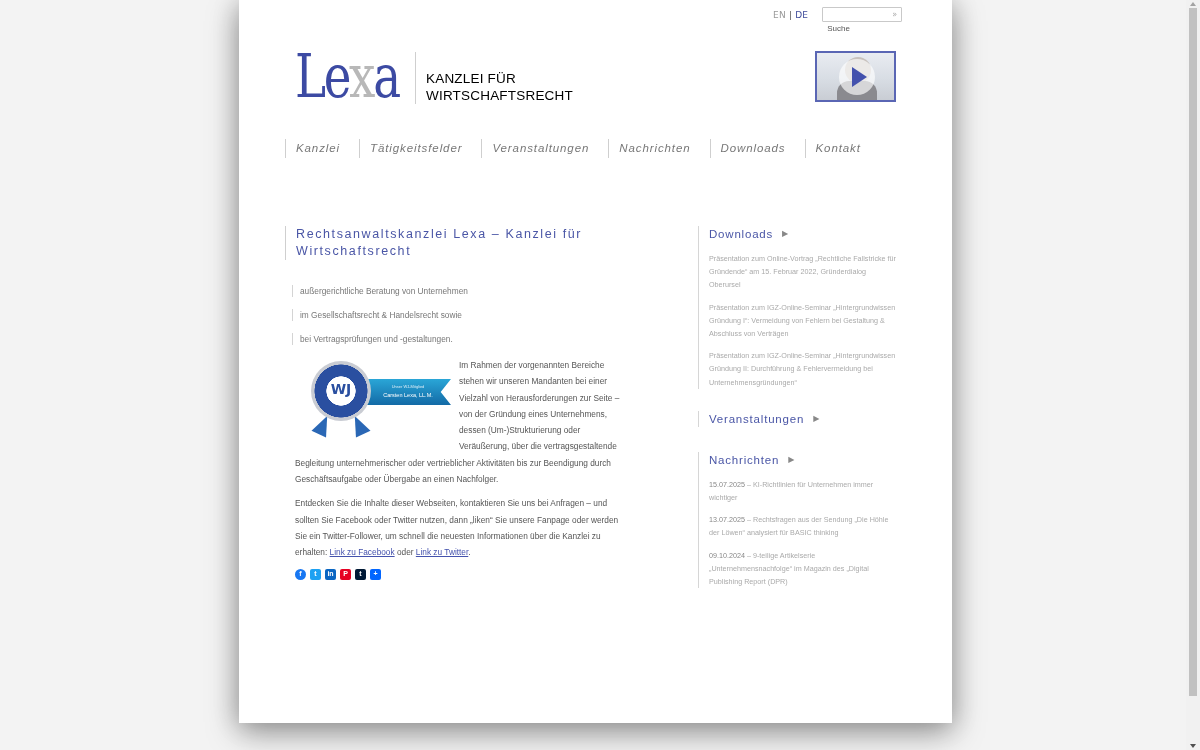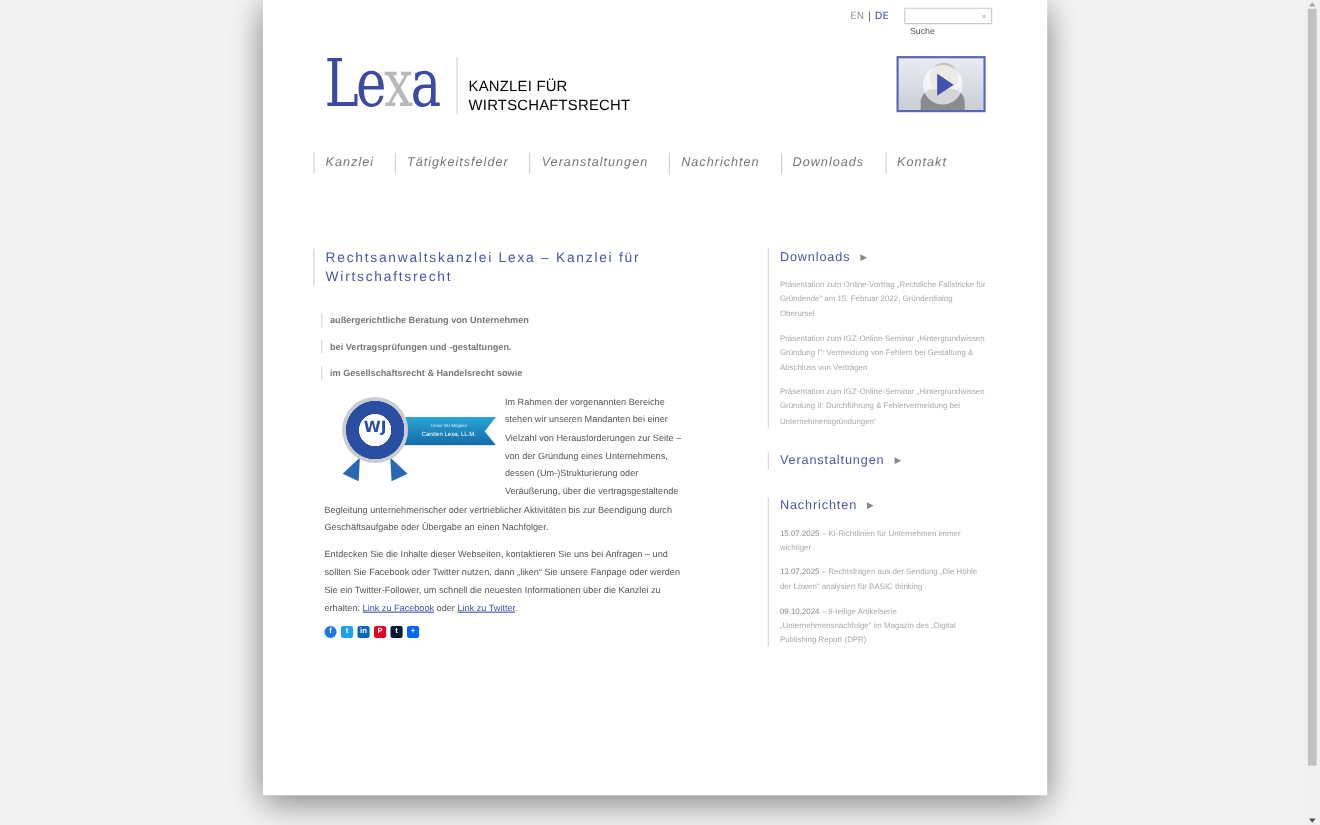--- a/index.html
+++ b/index.html
@@ -73,21 +73,21 @@
 
   .main { position: absolute; left: 46px; top: 226px; width: 344px; }
   .page-title {
     border-left: 1px solid #cfcfcf; padding-left: 10px; color: #4a56a6;
     font-size: 12.5px; line-height: 17px; letter-spacing: 1.6px;
     font-family: "Liberation Sans", sans-serif; font-weight: normal;
   }
   .content { padding-left: 10px; margin-top: 25px; font-size: 8.3px; line-height: 16.3px; color: #555;
     font-family: "Liberation Sans", sans-serif; }
   .content p { margin-bottom: 8px; }
-  .bullets { list-style: none; margin: 20px 0 10px 0; font-weight: bold; }
+  .bullets { list-style: none; margin: 20px 0 10px 0; }
   .bullets li { border-left: 1px solid #d4d4d4; padding-left: 7px; margin-left: -3px; line-height: 12px; margin-bottom: 12px; color: #777; }
   .badge-wrap { float: left; width: 162px; height: 90px; margin: 0 4px 2px -2px; position: relative; }
   .badge-circle {
     position: absolute; left: 18px; top: 4px; width: 60px; height: 60px; border-radius: 50%;
     background: radial-gradient(circle, #ffffff 0 34%, #2a4fa0 35% 62%, #c9ccd3 63% 72%, #7f8796 73% 100%);
   }
   .badge-wj { position: absolute; left: 34px; top: 24px; width: 28px; font-size: 14px; font-weight: bold; color: #2a4fa0; text-align: center; font-family: "DejaVu Sans", sans-serif; }
   .ribbon-tail { position: absolute; width: 0; height: 0; border-left: 8px solid transparent; border-right: 8px solid transparent; border-bottom: 20px solid #2a67b5; }
   .ribbon-banner {
     position: absolute; left: 72px; top: 22px; width: 86px; height: 26px;
@@ -158,22 +158,22 @@
     <div class="nav-item">Nachrichten</div>
     <div class="nav-item">Downloads</div>
     <div class="nav-item">Kontakt</div>
   </nav>
 
   <div class="main">
     <h1 class="page-title">Rechtsanwaltskanzlei Lexa – Kanzlei für Wirtschaftsrecht</h1>
     <div class="content">
       <ul class="bullets">
         <li>außergerichtliche Beratung von Unternehmen</li>
+        <li>im Gesellschaftsrecht &amp; Handelsrecht sowie</li>
         <li>bei Vertragsprüfungen und -gestaltungen.</li>
-        <li>im Gesellschaftsrecht &amp; Handelsrecht sowie</li>
       </ul>
       <div class="badge-wrap">
         <div class="ribbon-tail" style="left:22px;top:58px;transform:rotate(25deg);"></div>
         <div class="ribbon-tail" style="left:58px;top:58px;transform:rotate(-25deg);"></div>
         <div class="ribbon-banner">
           <div class="sub">Unser WJ-Mitglied</div>
           <div>Carsten Lexa, LL.M.</div>
         </div>
         <div class="badge-circle"></div>
         <div class="badge-wj">WJ</div>

